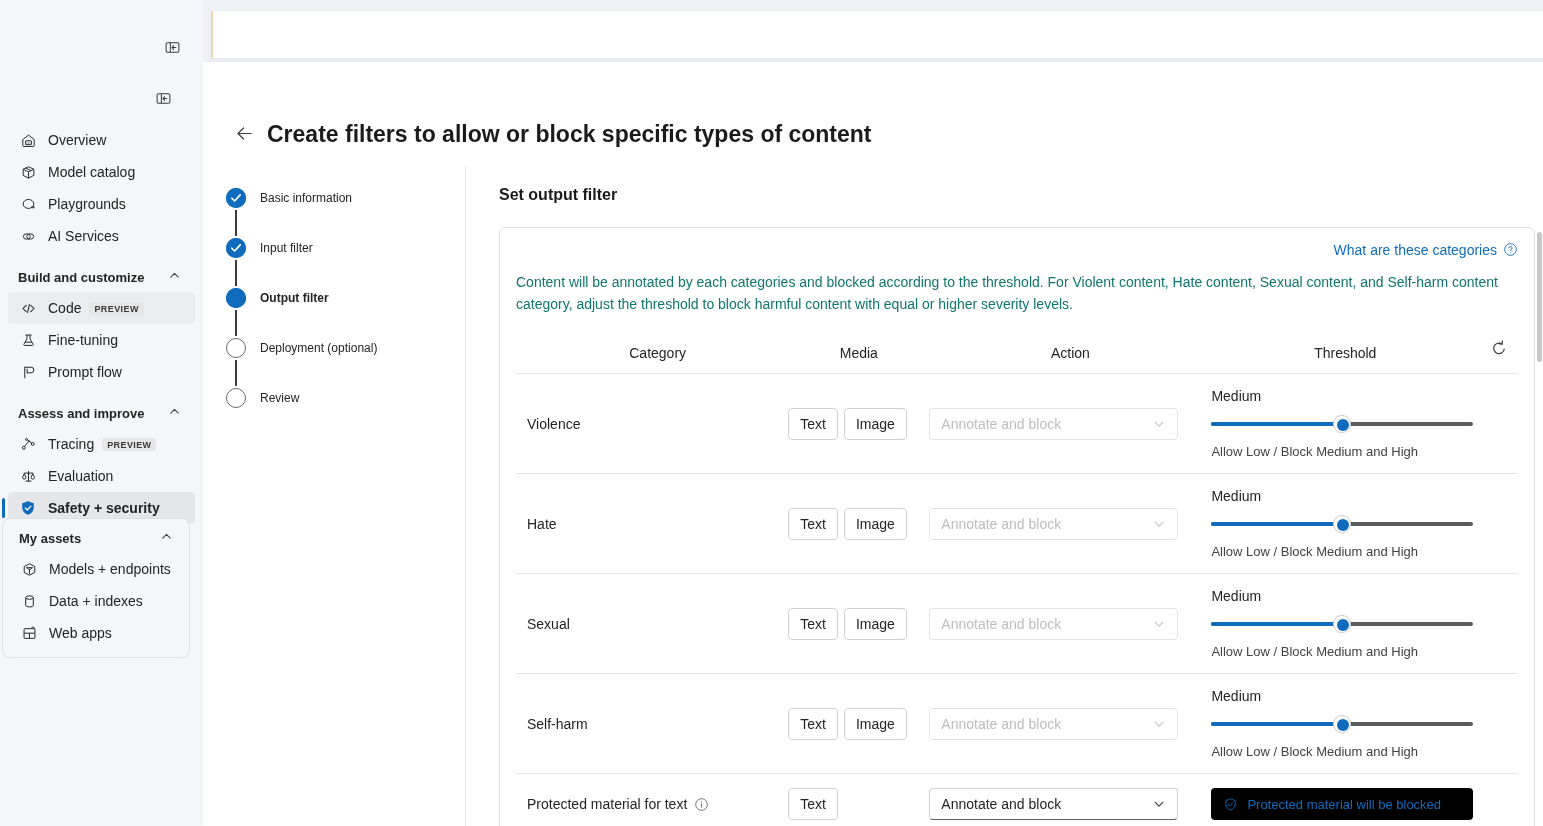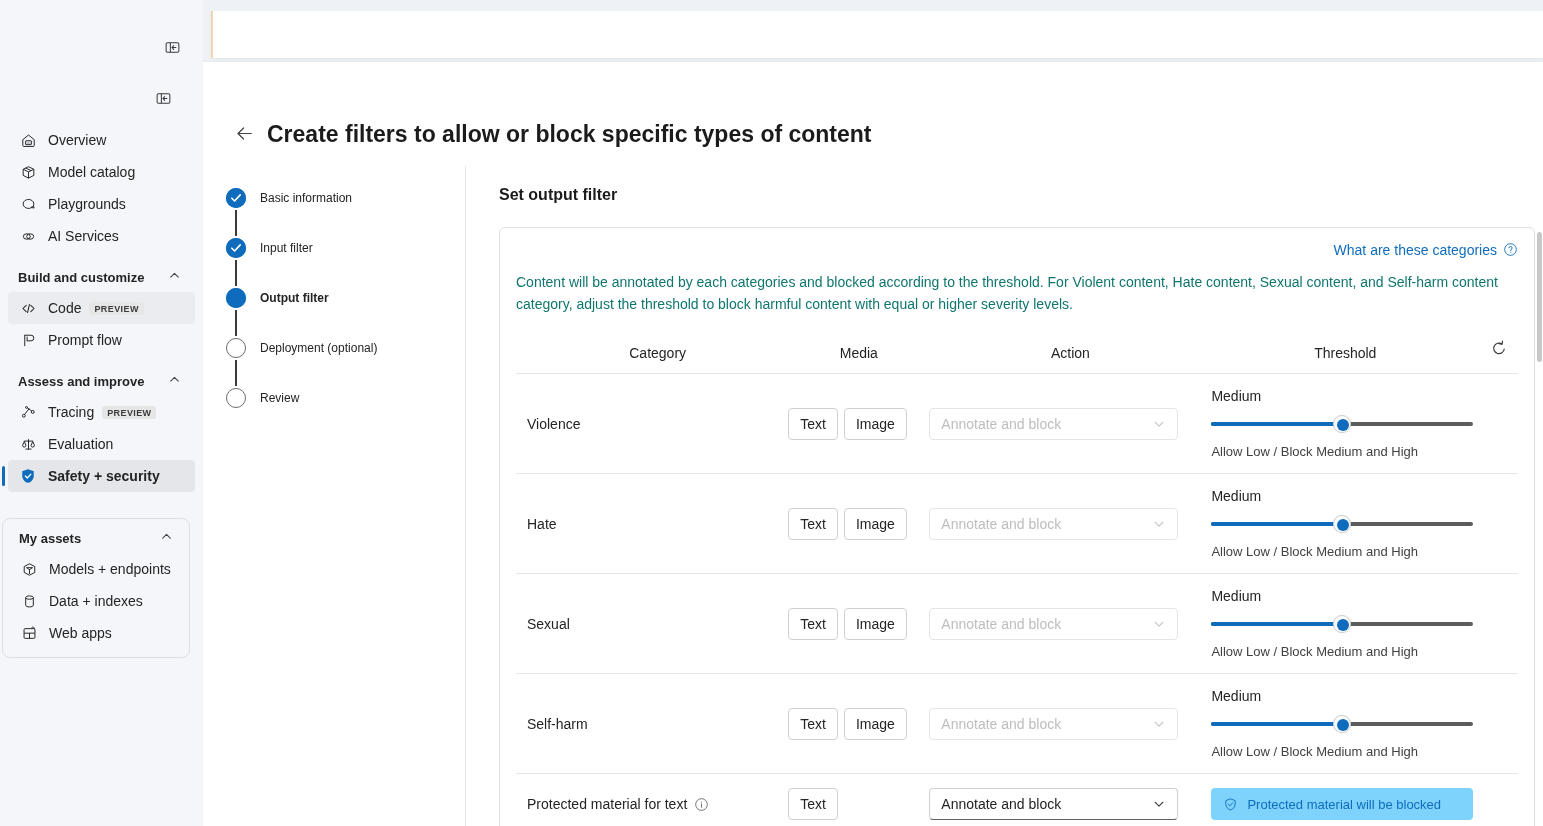--- a/index.html
+++ b/index.html
@@ -293,21 +293,21 @@
   .slider .thumb::after {
     content: "";
     position: absolute; left: 3px; top: 3px;
     width: 12px; height: 12px; border-radius: 50%;
     background: #0f6cbd;
   }
   .thr-sub { font-size: 13px; color: #424242; margin-top: 11px; }
 
   .pill-note {
     display: inline-flex; align-items: center; gap: 9px;
-    background: #7dd3fc;
+    background: #000000;
     color: #0f6cbd;
     border-radius: 4px;
     height: 32px;
     padding: 0 12px;
     font-size: 13px;
     width: 262px;
   }
   .pill-note .shield { display: flex; }
 
   
@@ -409,20 +409,30 @@
           <svg width="17" height="17" viewBox="0 0 20 20" fill="none" stroke="#242424" stroke-width="1.2">
             <path d="M7.3 6.2 L3.4 10 L7.3 13.8" stroke-linecap="round" stroke-linejoin="round"></path>
             <path d="M12.7 6.2 L16.6 10 L12.7 13.8" stroke-linecap="round" stroke-linejoin="round"></path>
             <path d="M11.1 5.2 L8.9 14.8" stroke-linecap="round"></path>
           </svg>
         </span>
         <span class="lbl">Code</span>
         <span class="badge-preview">PREVIEW</span>
       </div>
 
+      <div class="nav-item">
+        <span class="ico">
+          <svg width="17" height="17" viewBox="0 0 20 20" fill="none" stroke="#242424" stroke-width="1.15">
+            <path d="M6.8 3.6 H13.2" stroke-linecap="round"></path>
+            <path d="M8.2 3.6 V8 L4.6 14.4 a.9 .9 0 0 0 .8 1.4 h9.2 a.9 .9 0 0 0 .8-1.4 L11.8 8 V3.6" stroke-linejoin="round"></path>
+            <path d="M6.6 12 H13.4" stroke-linecap="round"></path>
+          </svg>
+        </span>
+        <span class="lbl">Fine-tuning</span>
+      </div>
 
       <div class="nav-item">
         <span class="ico">
           <svg width="17" height="17" viewBox="0 0 20 20" fill="none" stroke="#242424" stroke-width="1.15">
             <path d="M5.6 3.8 H13 a3.3 3.3 0 0 1 0 6.6 H8.4" stroke-linejoin="round"></path>
             <path d="M5.6 3.8 V16.2" stroke-linecap="round"></path>
             <path d="M8.4 6 V10.4" stroke-linecap="round"></path>
           </svg>
         </span>
         <span class="lbl">Prompt flow</span>

